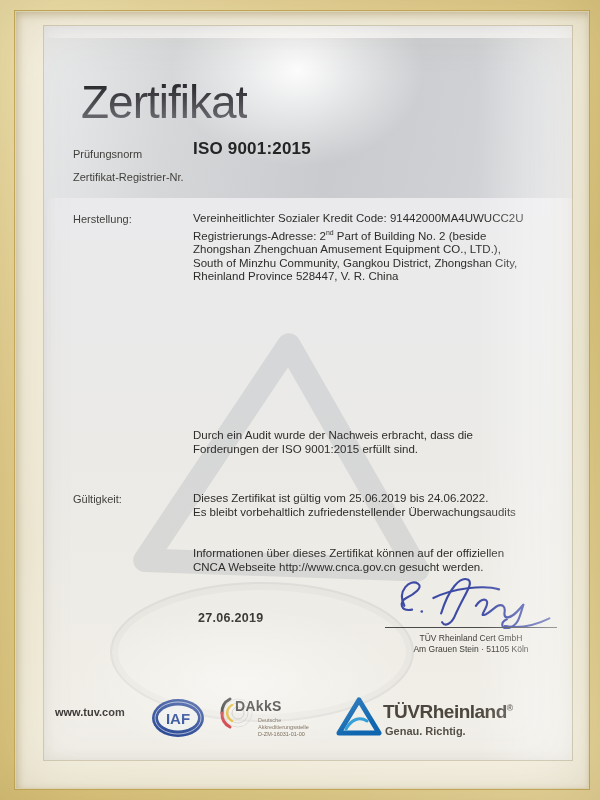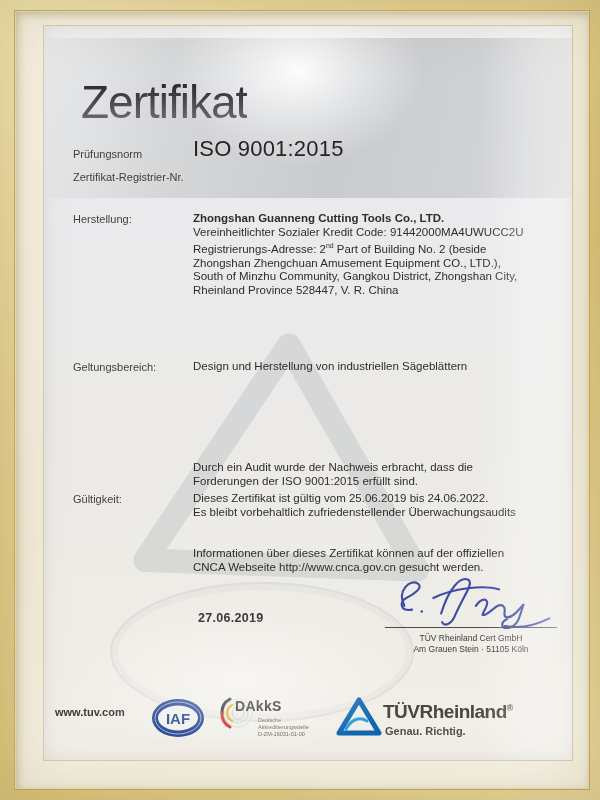--- a/index.html
+++ b/index.html
@@ -33,21 +33,21 @@
   
   .title{position:absolute;left:28px;top:40px;margin:9px;font-size:46px;font-weight:400;
     letter-spacing:-1px;color:#3a3a3e;
     background:linear-gradient(180deg,#28282c 15%,#707076 90%);}
   @supports (-webkit-background-clip:text){
     .title{-webkit-background-clip:text;background-clip:text;color:transparent;}}
   .sec{position:absolute;left:0;right:0;}
   .lbl{position:absolute;left:29px;top:1px;font-size:11px;color:#413f3b;}
   .cnt{margin-left:149px;margin-right:34px;font-size:11.5px;line-height:13.6px;color:#2e2d2a;}
   .b{font-weight:700;}
-  .val-iso{font-size:22px;font-weight:400;letter-spacing:.2px;color:#242424;}
+  .val-iso{font-size:17px;font-weight:700;letter-spacing:.2px;color:#242424;}
   .val-reg{font-size:12.5px;font-weight:700;letter-spacing:.3px;color:#242424;}
   .sup{font-size:60%;vertical-align:super;}
   .date{position:absolute;left:154px;top:585px;font-size:12.5px;font-weight:700;
     letter-spacing:.3px;color:#2e2d29;}
   
   .sig{position:absolute;left:345px;top:545px;width:168px;height:58px;}
   .sigline{position:absolute;left:341px;top:601px;width:172px;border-top:1px solid #4a4a4a;}
   .issuer{position:absolute;left:327px;top:607px;width:200px;text-align:center;
     font-size:8.5px;line-height:11px;color:#3c3a36;}
   
@@ -85,35 +85,30 @@
         <div class="cnt"><span class="val-iso">ISO 9001:2015</span></div>
       </div>
 
       <div class="sec" style="top:144px;">
         <span class="lbl">Zertifikat-Registrier-Nr.</span>
       </div>
 
       <div class="sec" style="top:186px;">
         <span class="lbl">Herstellung:</span>
         <div class="cnt">
-          <div class="b">Zhongshan Guanneng Cutting Tools Co., LTD.</div>
           <div>Vereinheitlichter Sozialer Kredit Code: 91442000MA4UWUCC2U</div>
           <div><span>Registrierungs-Adresse: 2</span><span class="sup">nd</span><span> Part of Building No. 2 (beside</span></div>
           <div>Zhongshan Zhengchuan Amusement Equipment CO., LTD.),</div>
           <div>South of Minzhu Community, Gangkou District, Zhongshan City,</div>
           <div>Rheinland Province 528447, V. R. China</div>
         </div>
       </div>
 
-      <div class="sec" style="top:334px;">
-        <span class="lbl">Geltungsbereich:</span>
-        <div class="cnt">Design und Herstellung von industriellen Sägeblättern</div>
-      </div>
 
-      <div class="sec" style="top:403px;margin-top:32px;">
+      <div class="sec" style="top:403px;">
         <div class="cnt">
           <div>Durch ein Audit wurde der Nachweis erbracht, dass die</div>
           <div>Forderungen der ISO 9001:2015 erfüllt sind.</div>
         </div>
       </div>
 
       <div class="sec" style="top:466px;">
         <span class="lbl">Gültigkeit:</span>
         <div class="cnt">
           <div>Dieses Zertifikat ist gültig vom 25.06.2019 bis 24.06.2022.</div>

